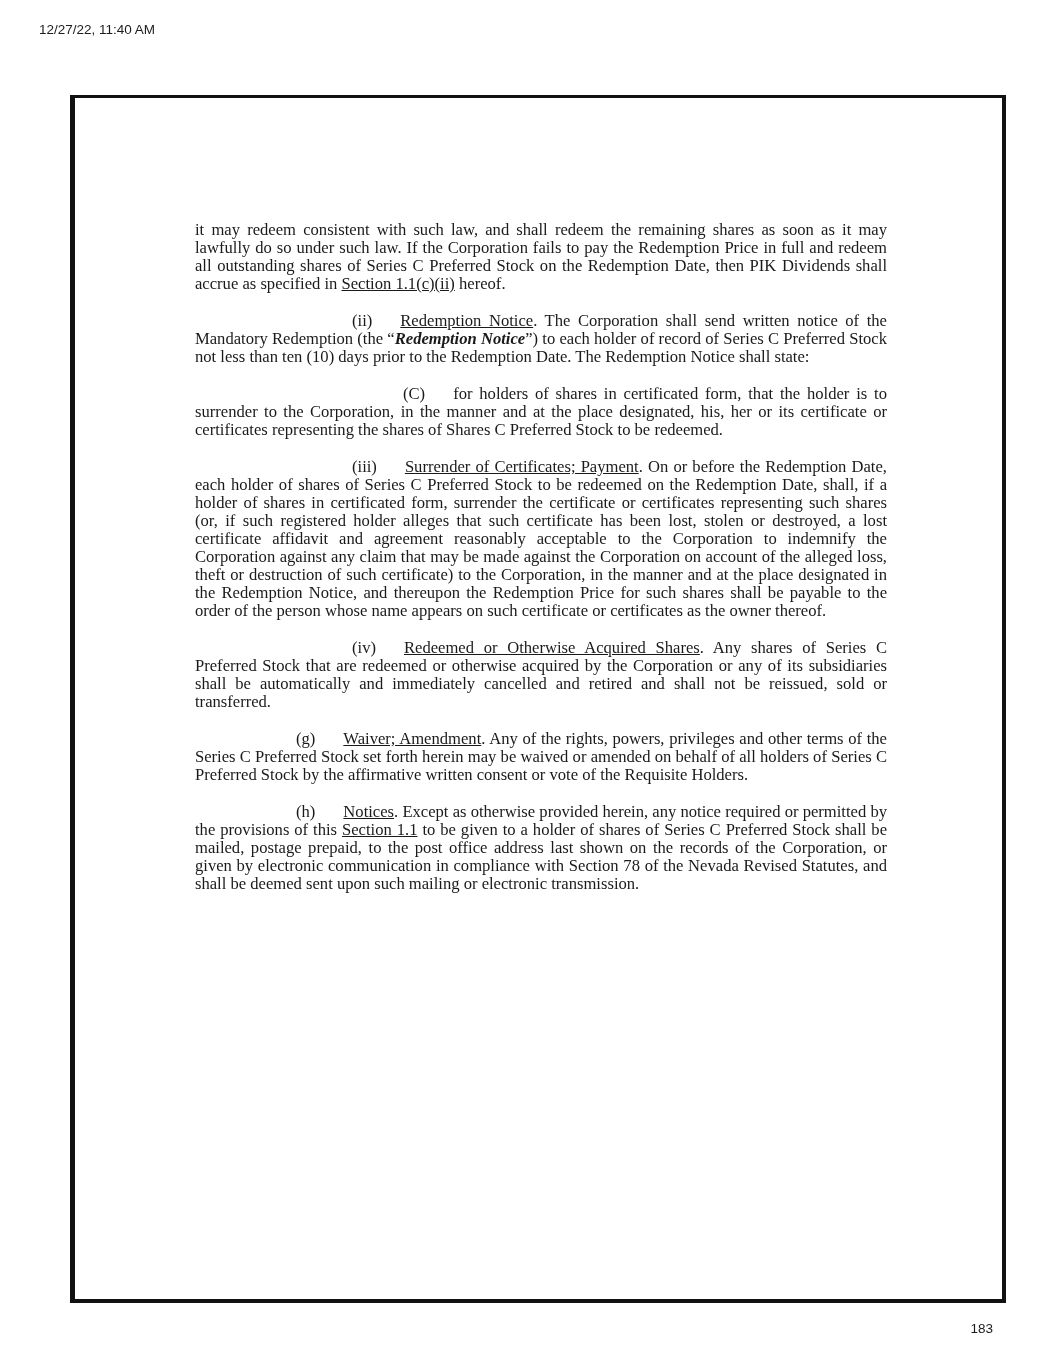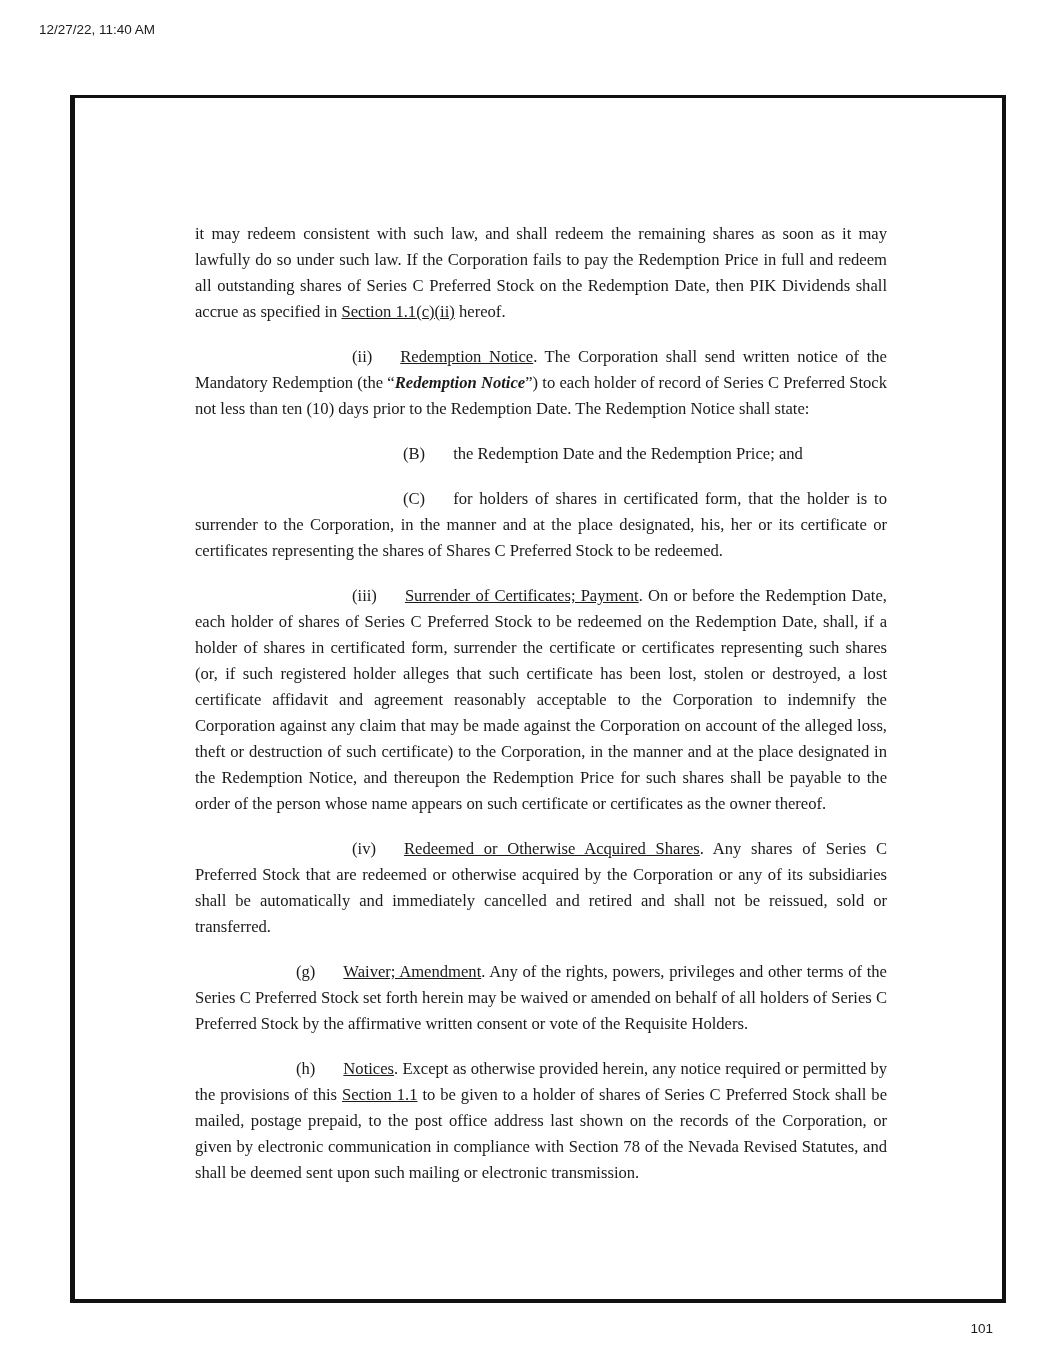--- a/index.html
+++ b/index.html
@@ -30,21 +30,21 @@
     border-bottom-width: 4px;
     border-left-width: 5px;
   }
   .page-content {
     position: absolute;
     top: 123px; left: 120px;
     width: 692px;
     color: #1a1a1a;
     font-family: "Liberation Serif", "DejaVu Serif", serif;
     font-size: 16.6px;
-    line-height: 26px;
+    line-height: 18px;
     text-align: justify;
   }
   .para { margin-bottom: 19px; }
   .para.indent-0 { text-indent: 0; }
   .para.indent-1 { text-indent: 101px; }
   .para.indent-2 { text-indent: 157px; }
   .para.indent-3 { text-indent: 208px; }
   .seg.u  { text-decoration: underline; }
   .seg.bi { font-weight: bold; font-style: italic; }
   .seg.tab { display: inline-block; width: 28px; }
@@ -60,24 +60,23 @@
 <body>
 
 <div class="print-header">
   <span class="dt">12/27/22, 11:40 AM</span>
 </div>
 
 <div class="page-frame">
   <div class="page-content">
       <p class="para indent-0"><span class="seg">it may redeem consistent with such law, and shall redeem the remaining shares as soon as it may lawfully do so under such law. If the Corporation fails to pay the Redemption Price in full and redeem all outstanding shares of Series C Preferred Stock on the Redemption Date, then PIK Dividends shall accrue as specified in </span><span class="seg u">Section 1.1(c)(ii)</span><span class="seg"> hereof.</span></p>
       <p class="para indent-2"><span class="seg">(ii)</span><span class="seg tab"></span><span class="seg u">Redemption Notice</span><span class="seg">. The Corporation shall send written notice of the Mandatory Redemption (the “</span><span class="seg bi">Redemption Notice</span><span class="seg">”) to each holder of record of Series C Preferred Stock not less than ten (10) days prior to the Redemption Date. The Redemption Notice shall state:</span></p>
-      <p class="para indent-3"><span class="seg">(B)</span><span class="seg tab"></span><span class="seg">the Redemption Date and the Redemption Price; and</span></p>
       <p class="para indent-3"><span class="seg">(C)</span><span class="seg tab"></span><span class="seg">for holders of shares in certificated form, that the holder is to surrender to the Corporation, in the manner and at the place designated, his, her or its certificate or certificates representing the shares of Shares C Preferred Stock to be redeemed.</span></p>
       <p class="para indent-2"><span class="seg">(iii)</span><span class="seg tab"></span><span class="seg u">Surrender of Certificates; Payment</span><span class="seg">. On or before the Redemption Date, each holder of shares of Series C Preferred Stock to be redeemed on the Redemption Date, shall, if a holder of shares in certificated form, surrender the certificate or certificates representing such shares (or, if such registered holder alleges that such certificate has been lost, stolen or destroyed, a lost certificate affidavit and agreement reasonably acceptable to the Corporation to indemnify the Corporation against any claim that may be made against the Corporation on account of the alleged loss, theft or destruction of such certificate) to the Corporation, in the manner and at the place designated in the Redemption Notice, and thereupon the Redemption Price for such shares shall be payable to the order of the person whose name appears on such certificate or certificates as the owner thereof.</span></p>
       <p class="para indent-2"><span class="seg">(iv)</span><span class="seg tab"></span><span class="seg u">Redeemed or Otherwise Acquired Shares</span><span class="seg">. Any shares of Series C Preferred Stock that are redeemed or otherwise acquired by the Corporation or any of its subsidiaries shall be automatically and immediately cancelled and retired and shall not be reissued, sold or transferred.</span></p>
       <p class="para indent-1"><span class="seg">(g)</span><span class="seg tab"></span><span class="seg u">Waiver; Amendment</span><span class="seg">. Any of the rights, powers, privileges and other terms of the Series C Preferred Stock set forth herein may be waived or amended on behalf of all holders of Series C Preferred Stock by the affirmative written consent or vote of the Requisite Holders.</span></p>
       <p class="para indent-1"><span class="seg">(h)</span><span class="seg tab"></span><span class="seg u">Notices</span><span class="seg">. Except as otherwise provided herein, any notice required or permitted by the provisions of this </span><span class="seg u">Section 1.1</span><span class="seg"> to be given to a holder of shares of Series C Preferred Stock shall be mailed, postage prepaid, to the post office address last shown on the records of the Corporation, or given by electronic communication in compliance with Section 78 of the Nevada Revised Statutes, and shall be deemed sent upon such mailing or electronic transmission.</span></p>
     </div>
 </div>
 
 <div class="print-footer">
-  <span class="pg">101</span>
+  <span class="pg">183</span>
 </div>
 
 </body></html>

